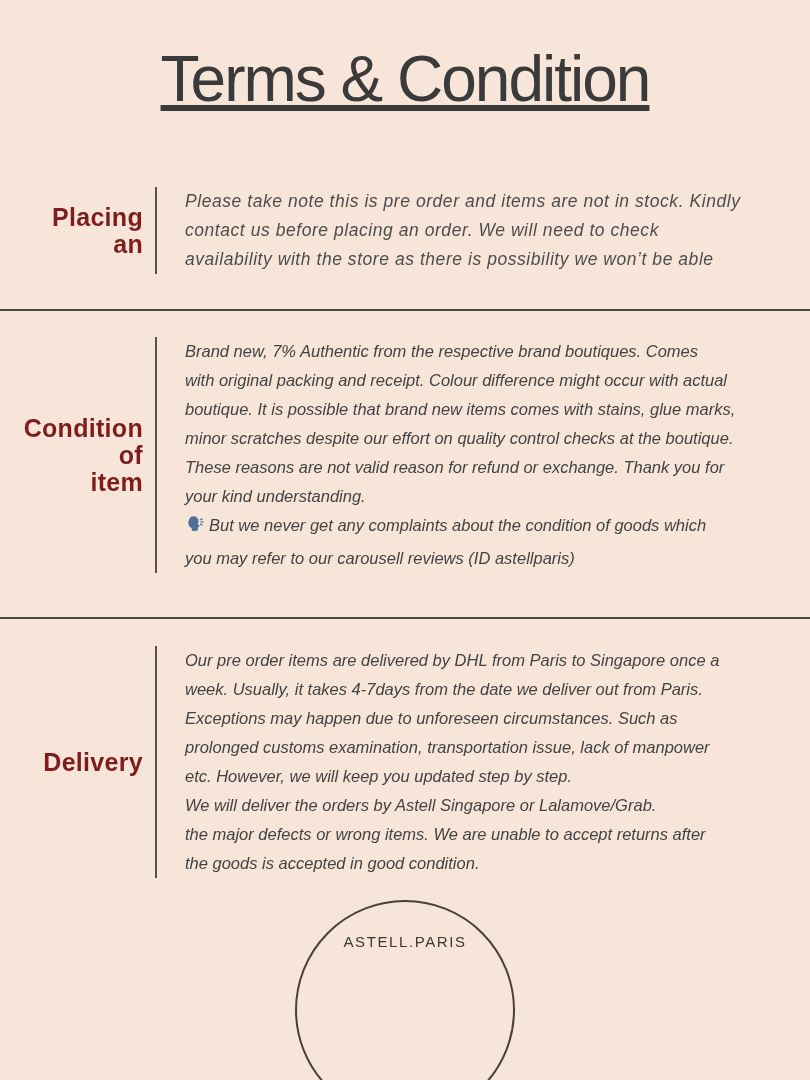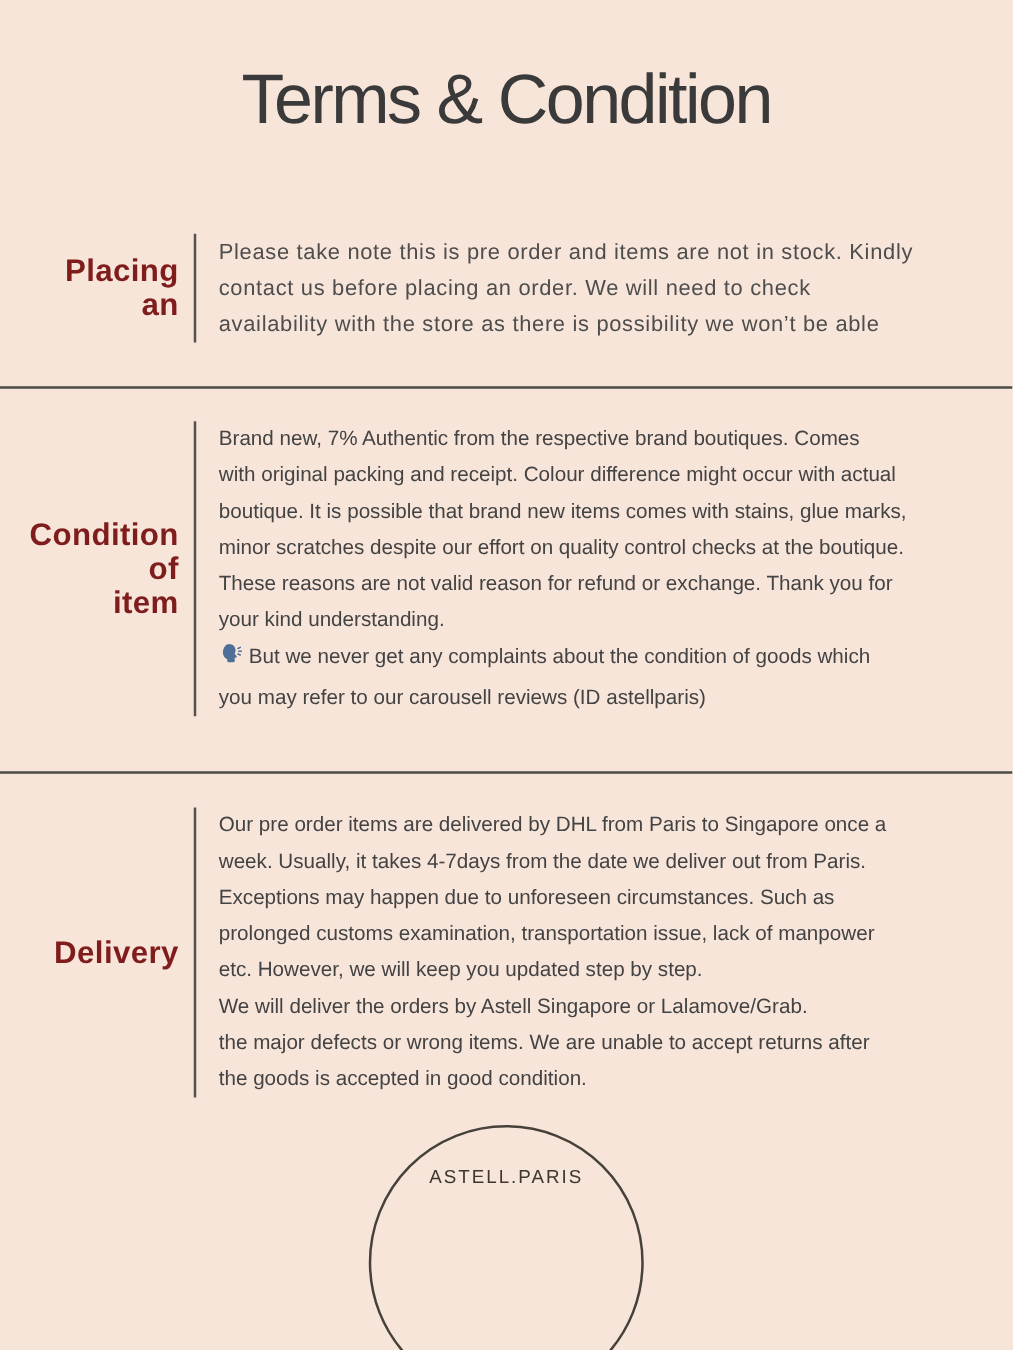--- a/index.html
+++ b/index.html
@@ -7,26 +7,27 @@
     width: 810px; height: 1080px;
     background: #f8e5da;
     overflow: hidden;
     font-family: "Liberation Sans", sans-serif;
     color: #464646;
     position: relative;
   }
   .page-title {
     margin: 34px 0 0 0;
     text-align: center;
-    font-size: 56px;
+    font-size: 64px;
     line-height: 90px;
     font-weight: 300;
     letter-spacing: -2px;
     color: #3a3a3a;
     white-space: nowrap;
+    text-decoration: underline;
   }
   #sections { margin-top: 63px; }
   .section { display: flex; align-items: stretch; }
   .label {
     flex: 0 0 143px;
     width: 143px;
     display: flex;
     flex-direction: column;
     justify-content: center;
     text-align: right;
@@ -36,23 +37,24 @@
     letter-spacing: 0.3px;
     color: #7f1d1d;
   }
   .vline {
     flex: 0 0 2px;
     width: 2px;
     margin-left: 12px;
     background: #55524e;
   }
   .body-col {
-    padding-left: 18px;
+    padding-left: 28px;
     flex: 1 1 auto;
     overflow: hidden;
+    font-style: italic;
   }
   .bline {
     white-space: nowrap;
     line-height: 29px;
     font-size: 16.5px;
     color: #434343;
   }
   .section-0 .bline {
     font-size: 17.5px;
     letter-spacing: 0.55px;

